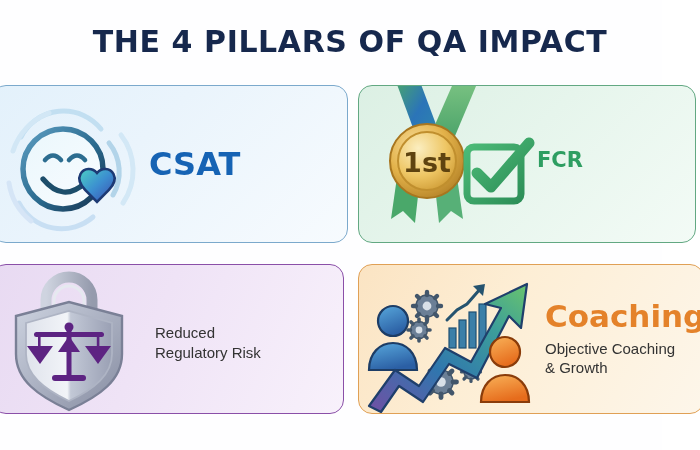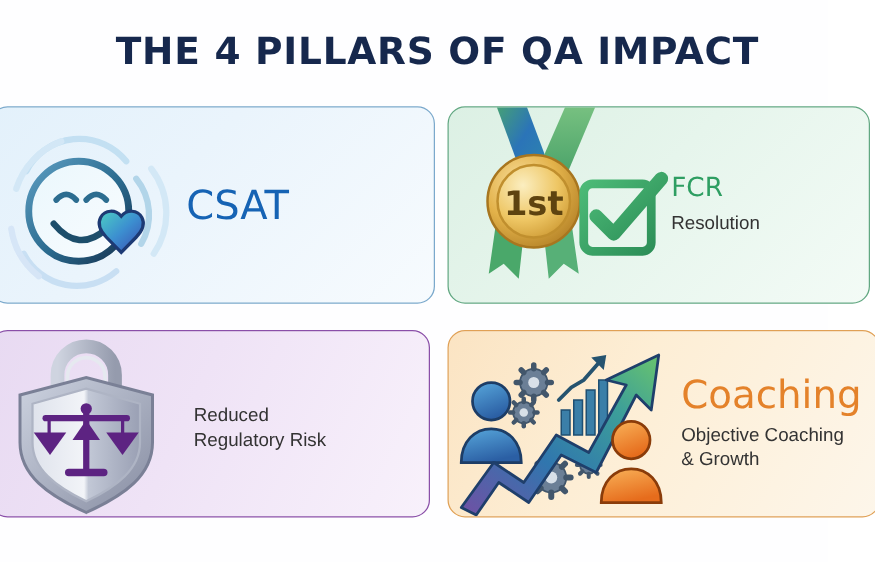--- a/index.html
+++ b/index.html
@@ -93,21 +93,21 @@
     align-items: flex-end;
     justify-content: center;
   }
   .text-zone {
     flex: 1 1 auto;
     padding-left: 4px;
   }
 
   .card-heading {
     font-family: "DejaVu Sans", sans-serif;
-    font-weight: normal;
+    font-weight: bold;
     line-height: 1.02;
     white-space: nowrap;
   }
   .card-sub {
     font-size: 15px;
     line-height: 1.28;
     color: #333333;
     margin-top: 7px;
     white-space: nowrap;
   }
@@ -224,21 +224,20 @@
         <circle cx="70" cy="76" r="29" fill="url(#medalInner)" stroke="#c08f2e" stroke-width="2"></circle>
         <text x="70" y="87" text-anchor="middle" font-family="DejaVu Sans, sans-serif" font-size="27" font-weight="bold" fill="#5e4310">1st</text>
 
         <rect x="110" y="62" width="54" height="54" rx="7" fill="none" stroke="url(#checkGrad)" stroke-width="7"></rect>
         <path d="M120 88 L134 102 L172 58" fill="none" stroke="url(#checkGrad)" stroke-width="11" stroke-linecap="round" stroke-linejoin="round"></path>
       </svg>
     </div>
     <div class="text-zone">
       <div class="card-heading h-fcr">FCR</div>
       <div class="card-sub">
-        <div>Resolution</div>
       </div>
     </div>
   </div>
 
   <div class="card card-risk">
     <div class="icon-zone">
       <svg width="134" height="140" viewBox="0 0 134 140" aria-hidden="true">
         <defs>
           <linearGradient id="shieldG" x1="0" y1="0" x2="1" y2="0">
             <stop offset="0%" stop-color="#dfe3ec"></stop>

